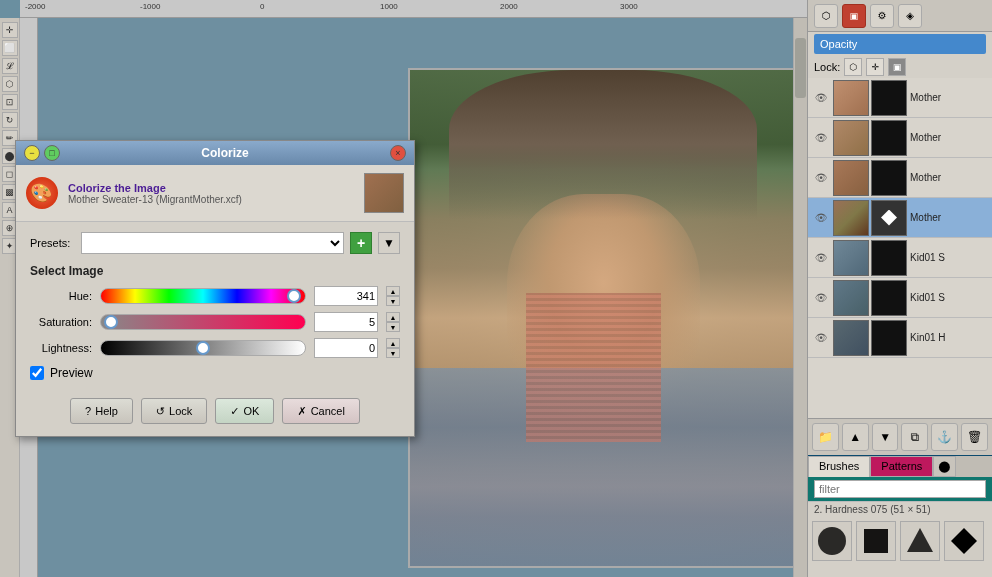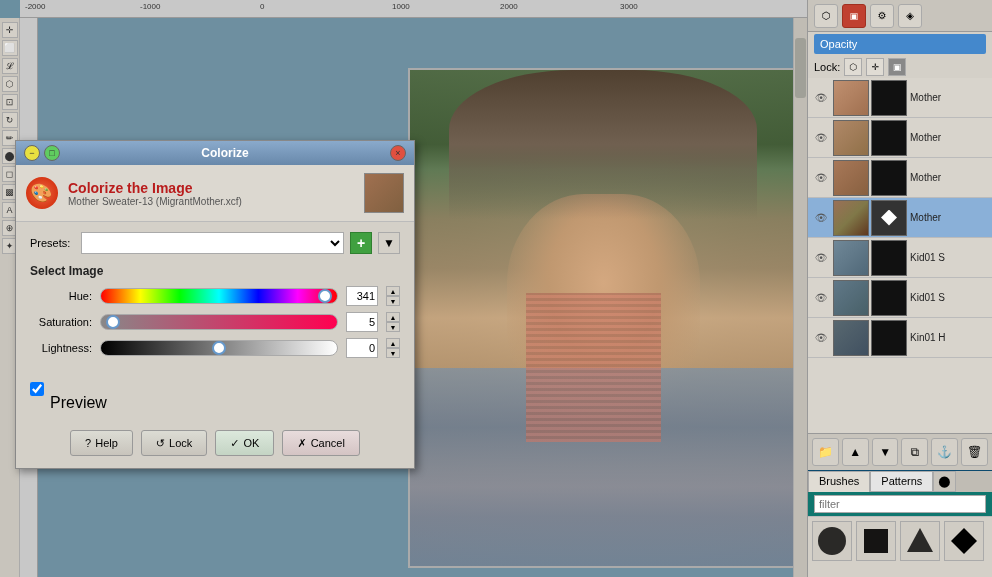--- a/index.html
+++ b/index.html
@@ -211,21 +211,21 @@
     .brush-tabs {
       display: flex;
       background: #c0bcb4;
       border-top: 1px solid #0c4a6e;
     }
 
     .brush-tab {
       padding: 3px 10px;
       font-size: 11px;
       border: 1px solid #aaa;
-      background: #e5e5e5;
+      background: #be185d;
       cursor: pointer;
     }
 
     .brush-tab.active {
       background: #e0dcd4;
       border-bottom: none;
     }
 
     .brush-filter {
       padding: 3px 6px;
@@ -312,23 +312,23 @@
 
     .dialog-icon {
       width: 32px; height: 32px;
       border-radius: 50%;
       background: radial-gradient(circle, #ee6644, #cc2200);
       display: flex; align-items: center; justify-content: center;
       font-size: 16px;
     }
 
     .dialog-header-text h3 {
-      font-size: 14px;
+      font-size: 11px;
       font-weight: bold;
-      color: #b91c1c;
+      color: #4c1d95;
     }
 
     .dialog-header-text p {
       font-size: 10px;
       color: #555;
     }
 
     .dialog-preview-thumb {
       width: 40px; height: 40px;
       margin-left: auto;
@@ -424,21 +424,21 @@
       width: 14px; height: 14px;
       background: white;
       border: 2px solid #6699cc;
       border-radius: 50%;
       top: 50%;
       transform: translateY(-50%);
       cursor: pointer;
     }
 
     .slider-value {
-      width: 32px;
+      width: 64px;
       height: 20px;
       border: 1px solid #aaa;
       background: white;
       text-align: right;
       padding-right: 2px;
       font-size: 11px;
     }
 
     .spinner-wrap {
       display: flex;
@@ -461,22 +461,21 @@
       margin-top: 8px;
       gap: 6px;
     }
 
     .preview-checkbox {
       width: 14px; height: 14px;
       cursor: pointer;
     }
 
     .preview-label {
-      font-size: 16px;
-      margin-top: 28px;
+      font-size: 12px;
     }
 
     .dialog-footer {
       display: flex;
       justify-content: center;
       gap: 8px;
       padding: 8px 14px 12px;
     }
 
     .footer-btn {
@@ -591,21 +590,21 @@
   <div class="toolbar-tool">A</div>
   <div class="toolbar-tool">⊕</div>
   <div class="toolbar-tool">✦</div>
 </div>
 
 <div class="ruler-top">
   <div class="ruler-ticks">
     <span class="ruler-text" style="left:5px">-2000</span>
     <span class="ruler-text" style="left:120px">-1000</span>
     <span class="ruler-text" style="left:240px">0</span>
-    <span class="ruler-text" style="left:372px">1000</span>
+    <span class="ruler-text" style="left:360px">1000</span>
     <span class="ruler-text" style="left:480px">2000</span>
     <span class="ruler-text" style="left:600px">3000</span>
   </div>
 </div>
 
 <div class="ruler-left"></div>
 
 <div class="canvas-viewport">
 
   <div class="canvas-image">
@@ -746,20 +745,21 @@
   <div class="brush-tabs">
     <div class="brush-tab active">Brushes</div>
     <div class="brush-tab">Patterns</div>
     <div class="brush-tab" style="background:#c8c4bc;min-width:16px;padding:3px 4px;">⬤</div>
   </div>
 
   <div class="brush-filter">
     <input type="text" placeholder="filter" style="">
   </div>
 
+  <div class="brush-info">2. Hardness 075 (51 × 51)</div>
 
   <div class="brush-preview">
 
     <div style="width:40px;height:40px;background:#d0ccc4;border:1px solid #aaa;display:flex;align-items:center;justify-content:center;">
       <div style="width:28px;height:28px;background:black;border-radius:50%;opacity:0.8;"></div>
     </div>
     <div style="width:40px;height:40px;background:#d0ccc4;border:1px solid #aaa;display:flex;align-items:center;justify-content:center;">
       <div style="width:24px;height:24px;background:black;opacity:0.9;"></div>
     </div>
     <div style="width:40px;height:40px;background:#d0ccc4;border:1px solid #aaa;display:flex;align-items:center;justify-content:center;">

